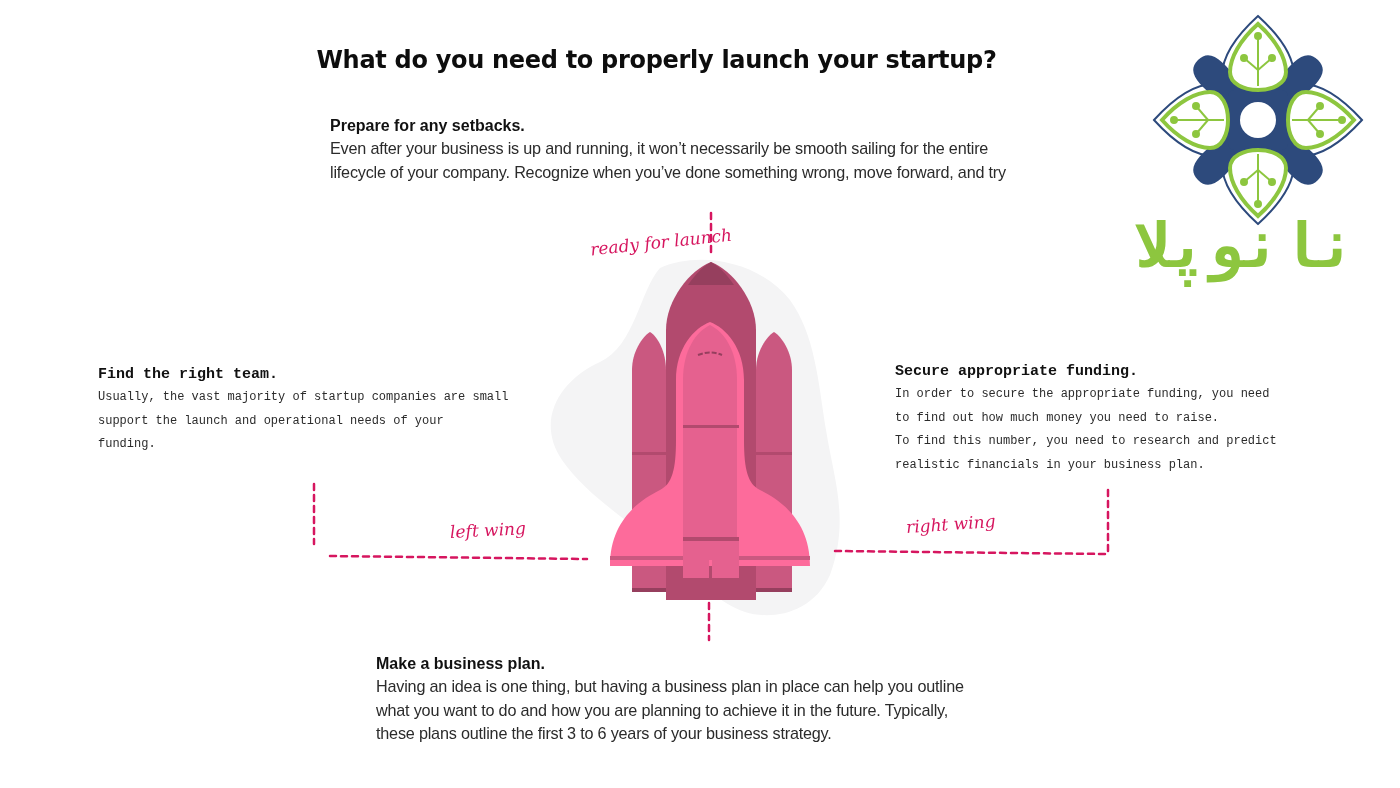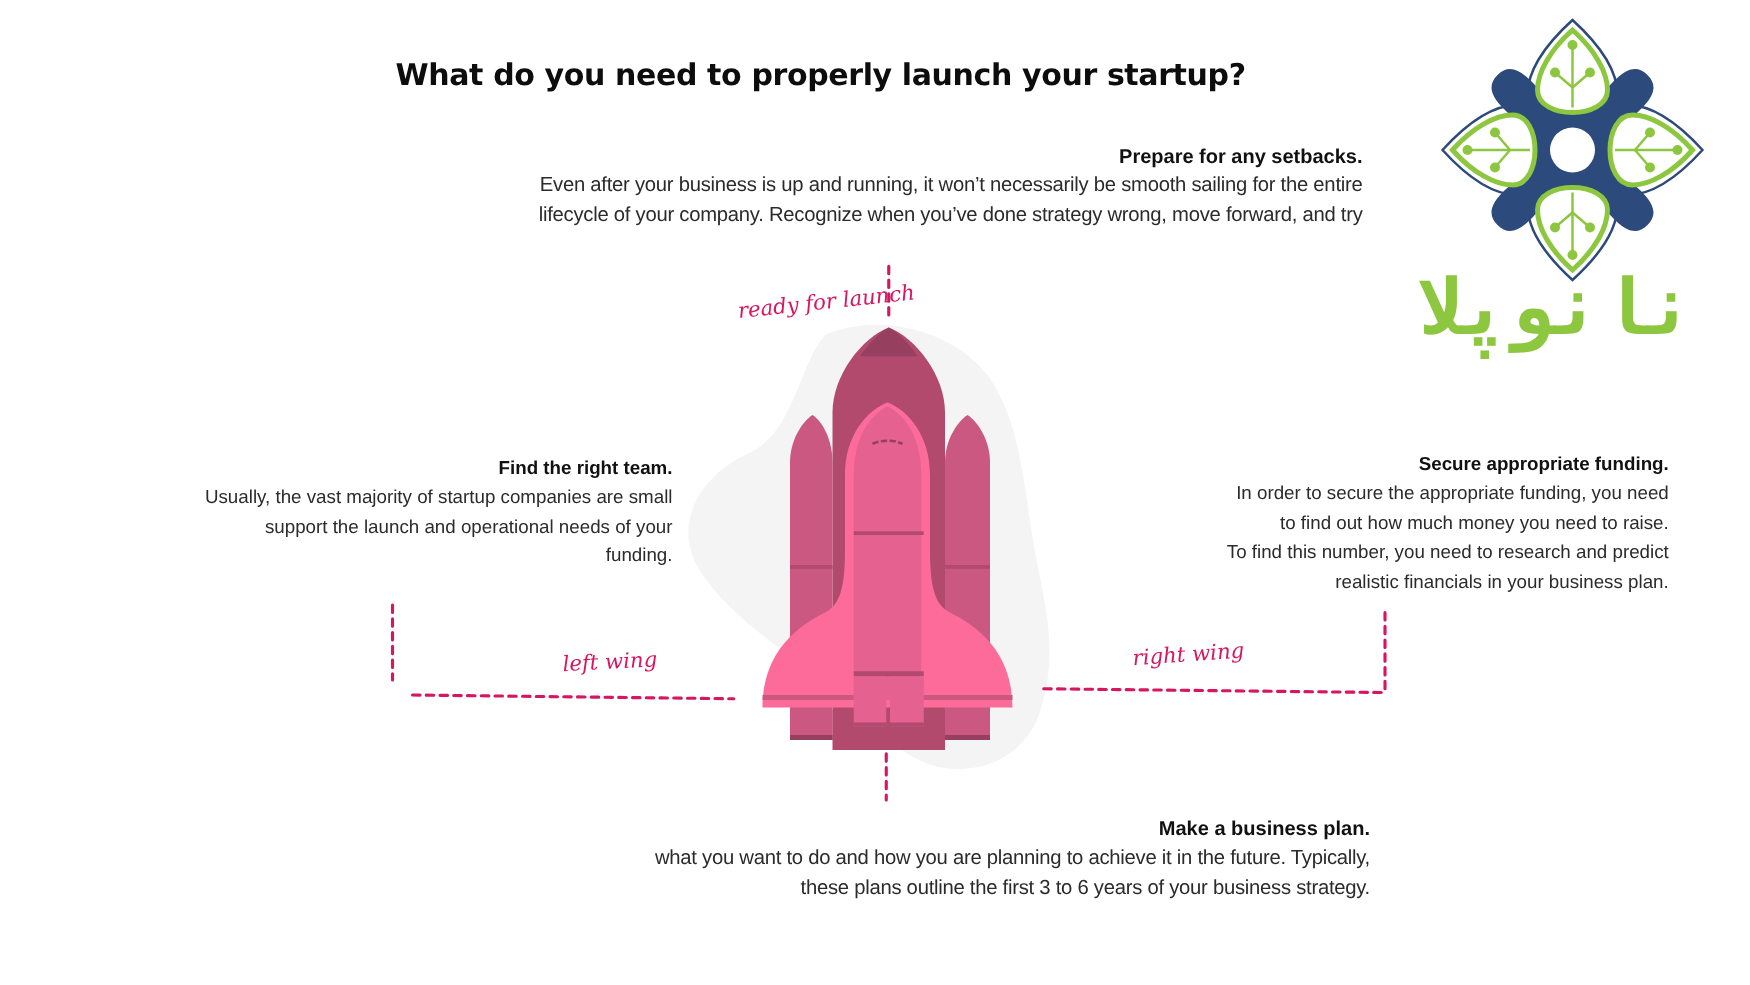--- a/index.html
+++ b/index.html
@@ -1,60 +1,61 @@
 <!DOCTYPE html>
 <html><head>
 <meta charset="utf-8">
 <style>
   html, body { margin: 0; padding: 0; background: #ffffff; }
   body { width: 1400px; height: 788px; position: relative; overflow: hidden;
          font-family: "Liberation Sans", "DejaVu Sans", sans-serif; color: #1a1a1a; }
   .abs { position: absolute; }
   .title { left: 0; top: 46px; width: 1313px; text-align: center; font-family: "DejaVu Sans", sans-serif;
            font-weight: bold; font-size: 24px; letter-spacing: -0.3px; color: #0d0d0d; }
-  .section { text-align: right; }
-  .section .heading { font-family: Liberation Sans, sans-serif; font-weight: bold; font-size: 15px; color: #111; line-height: 22px; }
-  .section .body { font-family: Liberation Sans, sans-serif; font-size: 15px; color: #2b2b2b; line-height: 23.5px; font-weight: normal; }
+  .section { text-align: left; }
+  .section .heading { font-family: Liberation Mono, monospace; font-weight: bold; font-size: 15px; color: #111; line-height: 22px; }
+  .section .body { font-family: Liberation Mono, monospace; font-size: 12px; color: #2b2b2b; line-height: 23.5px; font-weight: normal; }
   .condensed .body { font-family: "Liberation Sans", sans-serif; font-size: 16.2px; letter-spacing: -0.2px; }
   .condensed .heading { font-family: "Liberation Sans", sans-serif; font-size: 16px; }
   .hand { font-family: "DejaVu Serif", serif; font-style: italic; color: #d6165f; font-size: 17px; }
   svg { position: absolute; left: 0; top: 0; }
 </style>
 </head>
 <body>
 
 <svg width="1400" height="788">
   <path d="M660,268 C700,250 760,262 790,300 C815,335 818,380 826,430 C834,480 850,520 830,575 C812,615 770,620 745,612 C720,604 700,582 672,556 C640,528 590,500 562,460 C535,420 560,380 600,362 C635,346 640,290 660,268 Z" fill="#f4f4f5"></path>
 </svg>
 
 <div class="abs title">What do you need to properly launch your startup?</div>
 
 <div class="abs section condensed" style="left:330px; top:115px; width:760px;">
   <div class="heading">Prepare for any setbacks.</div>
   <div class="body">Even after your business is up and running, it won’t necessarily be smooth sailing for the entire</div>
-  <div class="body">lifecycle of your company. Recognize when you’ve done strategy wrong, move forward, and try</div>
+  <div class="body">lifecycle of your company. Recognize when you’ve done something wrong, move forward, and try</div>
 </div>
 
 <div class="abs section" style="left:98px; top:364px; width:440px;">
   <div class="heading">Find the right team.</div>
   <div class="body">Usually, the vast majority of startup companies are small</div>
   <div class="body">support the launch and operational needs of your</div>
   <div class="body">funding.</div>
 </div>
 
 <div class="abs section" style="left:895px; top:361px; width:440px;">
   <div class="heading">Secure appropriate funding.</div>
   <div class="body">In order to secure the appropriate funding, you need</div>
   <div class="body">to find out how much money you need to raise.</div>
   <div class="body">To find this number, you need to research and predict</div>
   <div class="body">realistic financials in your business plan.</div>
 </div>
 
 <div class="abs section condensed" style="left:376px; top:653px; width:720px;">
   <div class="heading">Make a business plan.</div>
+  <div class="body">Having an idea is one thing, but having a business plan in place can help you outline</div>
   <div class="body">what you want to do and how you are planning to achieve it in the future. Typically,</div>
   <div class="body">these plans outline the first 3 to 6 years of your business strategy.</div>
 </div>
 
 <svg width="1400" height="788">
   <g stroke="#d6165f" stroke-width="2.5" stroke-dasharray="6 5" fill="none" stroke-linecap="round">
     <line x1="711" y1="213" x2="711" y2="256"></line>
     <line x1="314" y1="484" x2="314" y2="544"></line>
     <line x1="330" y1="556" x2="587" y2="559"></line>
     <line x1="1108" y1="490" x2="1108" y2="553"></line>

